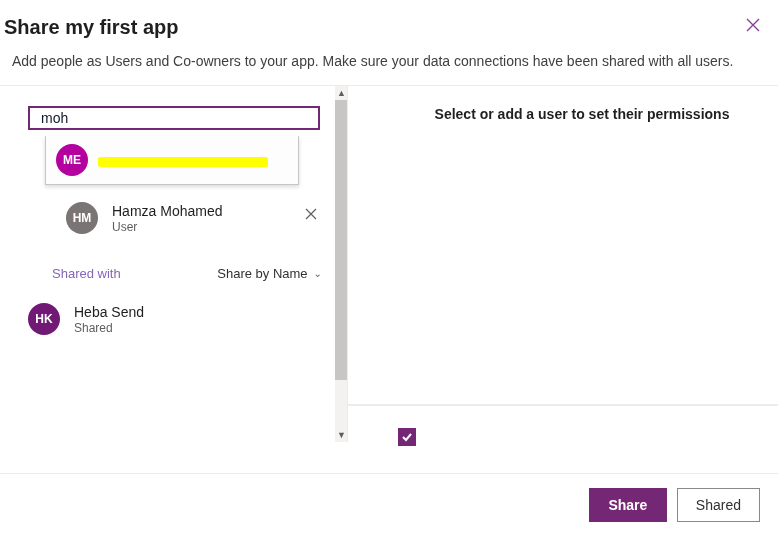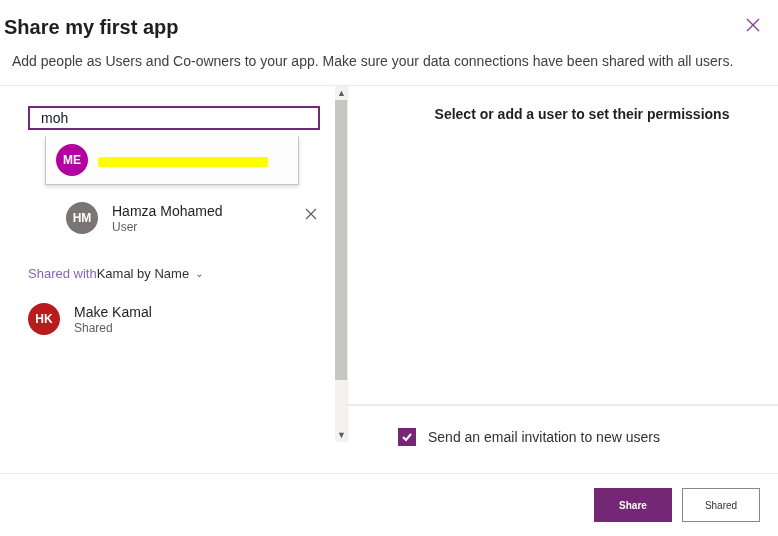--- a/index.html
+++ b/index.html
@@ -59,42 +59,42 @@
     margin-left: 13px;
   }
   .sug-row { display:flex; align-items:center; gap:10px; }
   .avatar {
     width: 32px; height: 32px; border-radius: 50%;
     display:flex; align-items:center; justify-content:center;
     color:#fff; font-size:12px; font-weight:600; flex-shrink:0;
   }
   .av-me { background:#b4009e; }
   .av-hm { background:#7a7574; }
-  .av-hk { background:#b91c1c; }
+  .av-hk { background:#701a75; }
   .sug-name { font-size:14px; color:#201f1e; }
   .redact {
     margin-top:3px; width:170px; height:10px;
     background: #ffff00; border-radius:2px;
     position:relative;
   }
   .redact::after{
     content:""; position:absolute; right:-6px; top:4px;
     color:#605e5c; font-size:10px;
   }
   .user-row {
     display:flex; align-items:center; gap:14px;
     padding: 4px 0; margin-top: 68px; position:relative;
   }
   .user-txt { display:flex; flex-direction:column; }
   .u-name { font-size:14px; color:#201f1e; }
   .u-role { font-size:12px; color:#605e5c; margin-top:1px;}
   .row-x { position:absolute; right:12px; top:10px; color:#605e5c; font-size:13px; cursor:pointer;}
   .shared-bar {
-    display:flex; justify-content:flex-start; align-items:center;
-    margin-top:28px; width:270px;
+    display:flex; justify-content:space-between; align-items:center;
+    margin-top:28px; width:270px;margin-left:24px;
   }
   .shared-lbl { color:#8764b8; font-size:13px;}
   .sort { color:#323130; font-size:13px; display:flex; align-items:center; gap:6px; cursor:pointer;}
   .chev { font-size:10px; color:#605e5c;}
   .owner-row {
     display:flex; align-items:center; gap:14px; margin-top:22px;
   }
   .right {
     flex:1; padding: 20px 20px 0 58px;
   }
@@ -115,21 +115,21 @@
   .bottom-divider{
     position:absolute; left:0; right:0; bottom:62px;
     border-top:1px solid #edebe9;
   }
   .btn-row {
     position:absolute; right:18px; bottom:14px;
     display:flex; gap:10px;
   }
   .btn {
     min-width:78px; height:34px; padding:0 18px;
-    font-size:10px; display:flex; align-items:center; justify-content:center;
+    font-size:14px; display:flex; align-items:center; justify-content:center;
     border:1px solid #8a8886; background:#fff; cursor:pointer;
   }
   .btn-primary { background:#742774; color:#fff; border-color:#742774; font-weight:600;}
 </style>
 </head>
 <body>
 
 <div class="header">
   <div class="title">Share my first app</div>
   <div class="close-x">
@@ -168,46 +168,45 @@
       <div class="row-x">
         <svg width="12" height="12" viewBox="0 0 12 12">
             <path d="M1 1 L11 11 M11 1 L1 11" stroke="#605e5c" stroke-width="1.2" fill="none"></path>
           </svg>
       </div>
     </div>
 
     <div class="shared-bar">
       <span class="shared-lbl">Shared with</span>
       <span class="sort">
-        <span>Kamal by Name</span>
+        <span>Share by Name</span>
         <span class="chev">⌄</span>
       </span>
     </div>
 
     <div class="owner-row">
       <div class="avatar av-hk">HK</div>
       <div class="user-txt">
-        <span class="u-name">Make Kamal</span>
+        <span class="u-name">Heba Send</span>
         <span class="u-role">Shared</span>
       </div>
     </div>
   </div>
 
   <div class="right">
     <div class="right-msg">Select or add a user to set their permissions</div>
   </div>
 </div>
 
 <div class="footer-sep"></div>
 <div class="footer-check">
   <div class="chk">
     <svg width="12" height="12" viewBox="0 0 12 12">
         <path d="M2 6 L5 9 L10 3" stroke="#fff" stroke-width="2" fill="none"></path>
       </svg>
   </div>
-  <span>Send an email invitation to new users</span>
 </div>
 
 <div class="bottom-divider"></div>
 <div class="btn-row">
   <div class="btn btn-primary">Share</div>
   <div class="btn">Shared</div>
 </div>
 
 </body></html>

